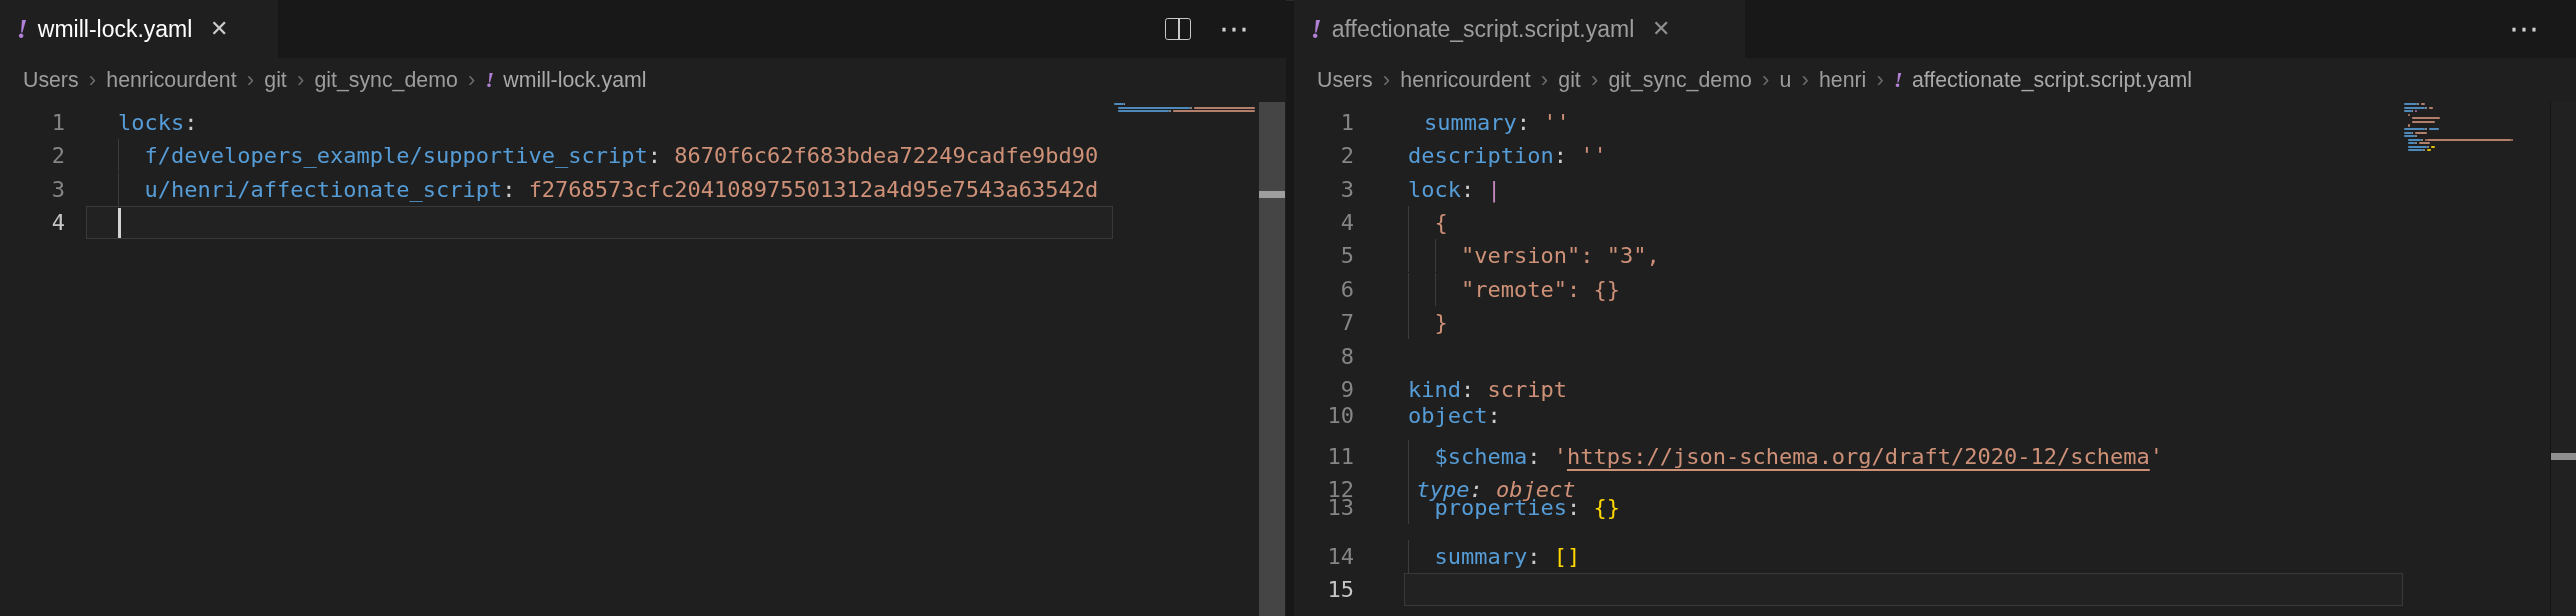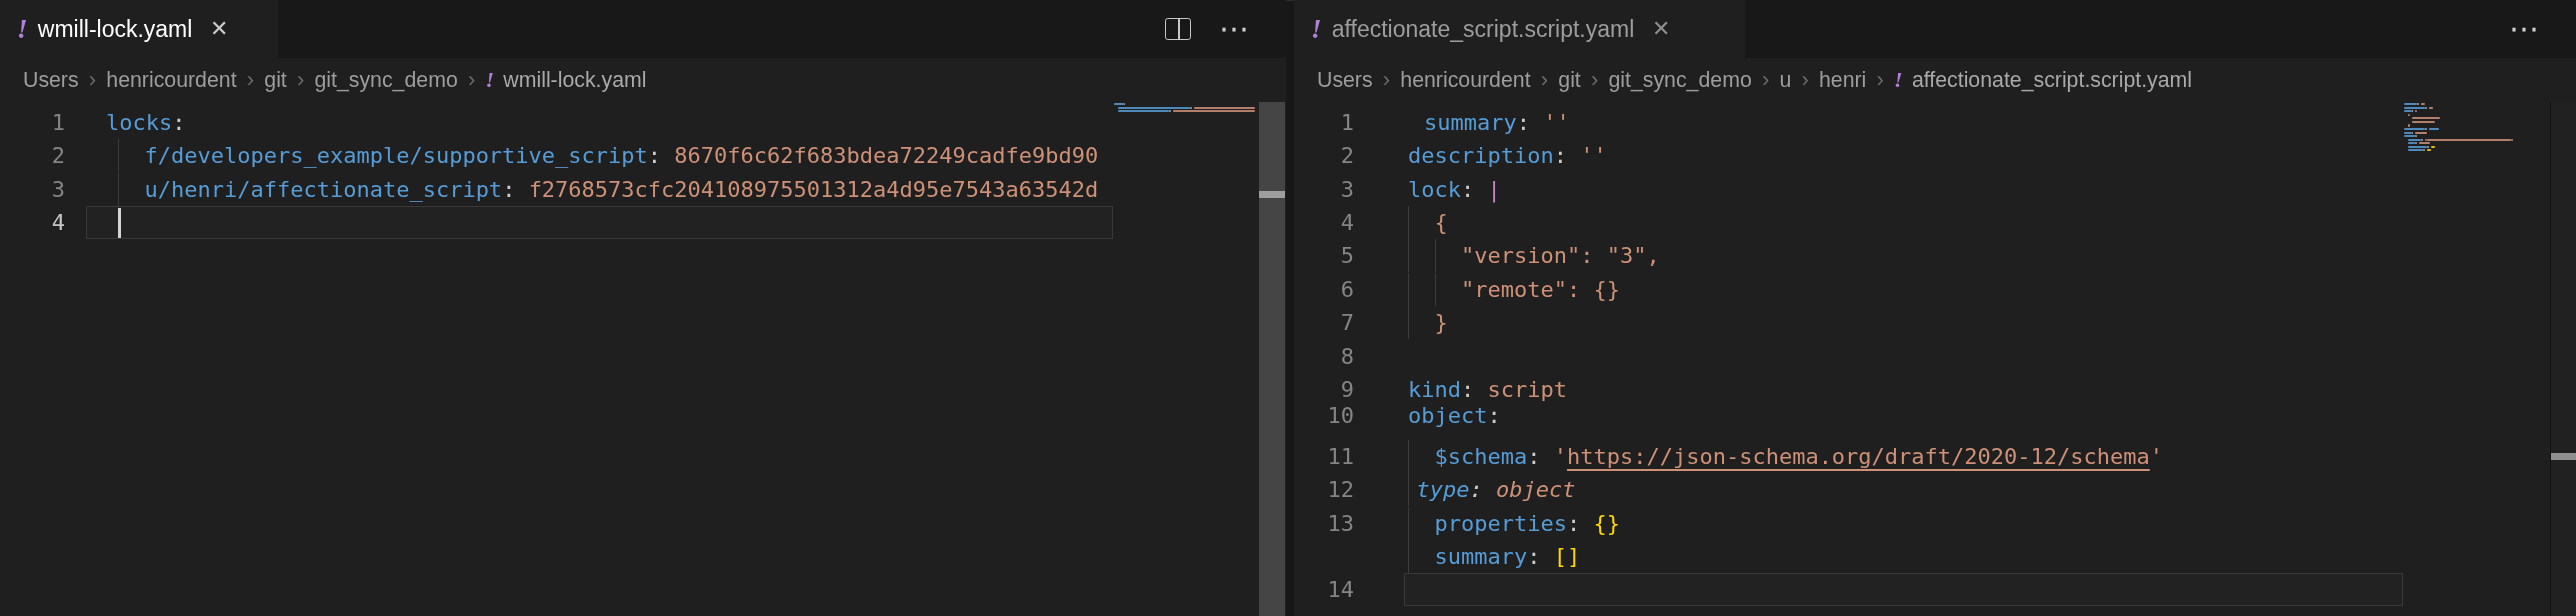--- a/index.html
+++ b/index.html
@@ -69,21 +69,21 @@
         <span class="bc-seg">git</span>
         <span class="bc-chev">›</span>
         <span class="bc-seg">git_sync_demo</span>
         <span class="bc-chev">›</span>
         <span class="bc-file-icon">!</span>
         <span class="bc-file">wmill-lock.yaml</span>
       </div>
     <div class="editor" id="ed0">
         <div class="current-line" style="left: 86px; width: 1027px; top: 104px;"></div>
         <div class="rows" style="width: 1114px;">
-          <div class="row" style="top: 3.7px; width: 1114px;"><span class="gutter" style="left: 0px; width: 65px;">1</span><span class="codeline" style="left: 106px;"><span class="tk-key">locks</span><span class="tk-punc">:</span></span></div>
+          <div class="row" style="top: 3.7px; width: 1114px;"><span class="gutter" style="left: 0px; width: 65px;">1</span><span class="codeline" style="left: 118px;"><span class="tk-key">locks</span><span class="tk-punc">:</span></span></div>
           <div class="row" style="top: 37px; width: 1114px;"><span class="gutter" style="left: 0px; width: 65px;">2</span><div class="guide" style="left: 118px; top: 0px; height: 33px;"></div><span class="codeline" style="left: 118px;"><span>  </span><span class="tk-key">f/developers_example/supportive_script</span><span class="tk-punc">:</span><span> </span><span class="tk-str">8670f6c62f683bdea72249cadfe9bd90</span></span></div>
           <div class="row" style="top: 71px; width: 1114px;"><span class="gutter" style="left: 0px; width: 65px;">3</span><div class="guide" style="left: 118px; top: 0px; height: 33px;"></div><span class="codeline" style="left: 118px;"><span>  </span><span class="tk-key">u/henri/affectionate_script</span><span class="tk-punc">:</span><span> </span><span class="tk-str">f2768573cfc204108975501312a4d95e7543a63542d</span></span></div>
           <div class="row" style="top: 104px; width: 1114px;"><span class="gutter active" style="left: 0px; width: 65px;">4</span><span class="codeline" style="left: 118px;"></span></div>
         </div>
         <div class="cursor" style="left: 118px; top: 106px; height: 30px;"></div>
         <div class="minimap" style="left: 1114px; width: 146px;">
           <div class="mm-bar" style="left: 0px; top: 0.9px; width: 9.5px; background: rgb(86, 156, 214);"></div>
           <div class="mm-bar" style="left: 9.5px; top: 0.9px; width: 1.9px; background: rgb(187, 187, 187);"></div>
           <div class="mm-bar" style="left: 3.8px; top: 4.5px; width: 72px; background: rgb(86, 156, 214);"></div>
           <div class="mm-bar" style="left: 76px; top: 4.5px; width: 1.9px; background: rgb(187, 187, 187);"></div>
@@ -133,22 +133,23 @@
           <div class="row" style="top: 71px; width: 1110px;"><span class="gutter" style="left: 0px; width: 60px;">3</span><span class="codeline" style="left: 114px;"><span class="tk-key">lock</span><span class="tk-punc">:</span><span> </span><span class="tk-kw">|</span></span></div>
           <div class="row" style="top: 104px; width: 1110px;"><span class="gutter" style="left: 0px; width: 60px;">4</span><div class="guide" style="left: 114px; top: 0px; height: 33px;"></div><span class="codeline" style="left: 114px;"><span>  </span><span class="tk-str">{</span></span></div>
           <div class="row" style="top: 137px; width: 1110px;"><span class="gutter" style="left: 0px; width: 60px;">5</span><div class="guide" style="left: 114px; top: 0px; height: 33px;"></div><div class="guide" style="left: 141px; top: 0px; height: 33px;"></div><span class="codeline" style="left: 114px;"><span>    </span><span class="tk-str">"version": "3",</span></span></div>
           <div class="row" style="top: 171px; width: 1110px;"><span class="gutter" style="left: 0px; width: 60px;">6</span><div class="guide" style="left: 114px; top: 0px; height: 33px;"></div><div class="guide" style="left: 141px; top: 0px; height: 33px;"></div><span class="codeline" style="left: 114px;"><span>    </span><span class="tk-str">"remote": {}</span></span></div>
           <div class="row" style="top: 204px; width: 1110px;"><span class="gutter" style="left: 0px; width: 60px;">7</span><div class="guide" style="left: 114px; top: 0px; height: 33px;"></div><span class="codeline" style="left: 114px;"><span>  </span><span class="tk-str">}</span></span></div>
           <div class="row" style="top: 238px; width: 1110px;"><span class="gutter" style="left: 0px; width: 60px;">8</span></div>
           <div class="row" style="top: 271px; width: 1110px;"><span class="gutter" style="left: 0px; width: 60px;">9</span><span class="codeline" style="left: 114px;"><span class="tk-key">kind</span><span class="tk-punc">:</span><span> </span><span class="tk-str">script</span></span></div>
           <div class="row" style="top: 297px; width: 1110px;"><span class="gutter" style="left: 0px; width: 60px;">10</span><span class="codeline" style="left: 114px;"><span class="tk-key">object</span><span class="tk-punc">:</span></span></div>
           <div class="row" style="top: 338px; width: 1110px;"><span class="gutter" style="left: 0px; width: 60px;">11</span><div class="guide" style="left: 114px; top: 0px; height: 33px;"></div><span class="codeline" style="left: 114px;"><span>  </span><span class="tk-key">$schema</span><span class="tk-punc">:</span><span> </span><span class="tk-str">'</span><span class="tk-str tk-link">https://json-schema.org/draft/2020-12/schema</span><span class="tk-str">'</span></span></div>
           <div class="row" style="top: 371px; width: 1110px;"><span class="gutter" style="left: 0px; width: 60px;">12</span><div class="guide" style="left: 114px; top: 0px; height: 33px;"></div><span class="codeline" style="left: 96px; font-style: italic;"><span>  </span><span class="tk-key">type</span><span class="tk-punc">:</span><span> </span><span class="tk-str">object</span></span></div>
-          <div class="row" style="top: 405px; width: 1110px;"><span class="gutter" style="left: 0px; width: 60px;">13</span><div class="guide" style="left: 114px; top: 0px; height: 33px;"></div><span class="codeline" style="left: 114px;"><span>  </span><span class="tk-key">properties</span><span class="tk-punc">:</span><span> </span><span class="tk-ybr">{}</span></span></div>
-          <div class="row" style="top: 438px; width: 1110px;"><span class="gutter" style="left: 0px; width: 60px; margin-top: 33px;">14</span><div class="guide" style="left: 114px; top: 0px; height: 33px;"></div><span class="codeline" style="left: 114px;"><span>  </span><span class="tk-key">summary</span><span class="tk-punc">:</span><span> </span><span class="tk-ybr">[]</span></span></div>
+          <div class="row" style="top: 389px; width: 1110px;"><span class="gutter" style="left: 0px; width: 60px;">13</span><div class="guide" style="left: 114px; top: 0px; height: 33px;"></div><span class="codeline" style="left: 114px;"><span>  </span><span class="tk-key">properties</span><span class="tk-punc">:</span><span> </span><span class="tk-ybr">{}</span></span></div>
+          <div class="row" style="top: 438px; width: 1110px;"><span class="gutter" style="left: 0px; width: 60px;">14</span><div class="guide" style="left: 114px; top: 0px; height: 33px;"></div><span class="codeline" style="left: 114px;"><span>  </span><span class="tk-key">summary</span><span class="tk-punc">:</span><span> </span><span class="tk-ybr">[]</span></span></div>
+          <div class="row" style="top: 471px; width: 1110px;"><span class="gutter active" style="left: 0px; width: 60px;">15</span><span class="codeline" style="left: 114px;"></span></div>
         </div>
         <div class="minimap" style="left: 1110px; width: 146px;">
           <div class="mm-bar" style="left: 0px; top: 0.9px; width: 13.3px; background: rgb(86, 156, 214);"></div>
           <div class="mm-bar" style="left: 13.3px; top: 0.9px; width: 1.9px; background: rgb(187, 187, 187);"></div>
           <div class="mm-bar" style="left: 17px; top: 0.9px; width: 3.8px; background: rgb(206, 145, 120);"></div>
           <div class="mm-bar" style="left: 0px; top: 4.5px; width: 21px; background: rgb(86, 156, 214);"></div>
           <div class="mm-bar" style="left: 21px; top: 4.5px; width: 1.9px; background: rgb(187, 187, 187);"></div>
           <div class="mm-bar" style="left: 25px; top: 4.5px; width: 3.8px; background: rgb(206, 145, 120);"></div>
           <div class="mm-bar" style="left: 0px; top: 8px; width: 7.6px; background: rgb(86, 156, 214);"></div>
           <div class="mm-bar" style="left: 7.6px; top: 8px; width: 1.9px; background: rgb(187, 187, 187);"></div>

